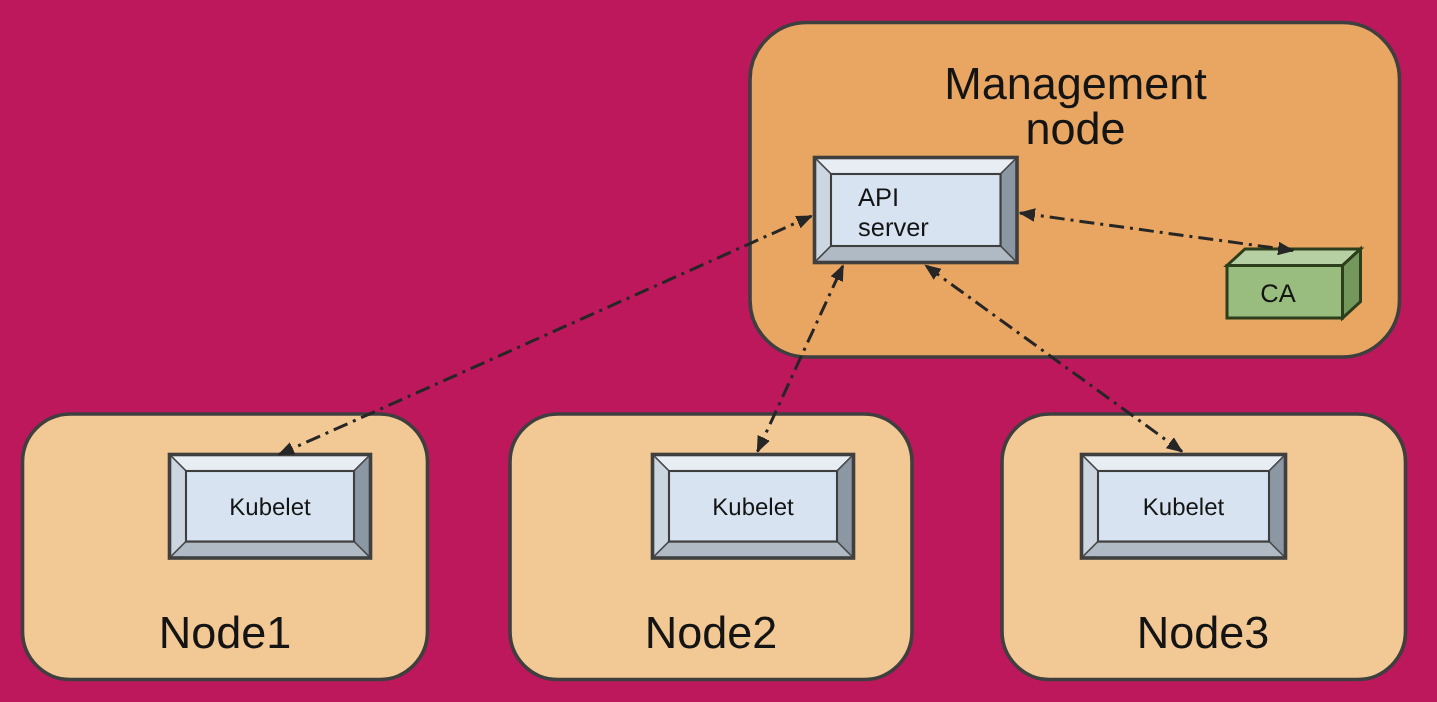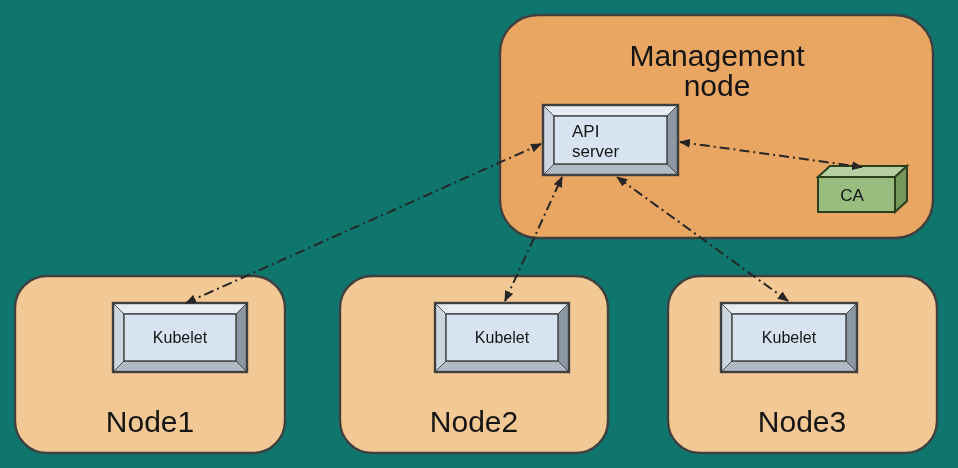--- a/index.html
+++ b/index.html
@@ -1,16 +1,16 @@
 <!DOCTYPE html>
 <html><head>
 <meta charset="utf-8">
 <style>
   html, body { margin: 0; padding: 0; background: #ffffff; }
-  .canvas { position: relative; width: 958px; height: 468px; background: #0f766e; overflow: hidden; }
+  .canvas { position: relative; width: 958px; height: 468px; background: #be185d; overflow: hidden; }
   svg { display: block; }
   text { font-family: "Liberation Sans", sans-serif; fill: #141414; }
   .title-text   { font-size: 30px; }
   .node-label   { font-size: 30px; }
   .box-text     { font-size: 17px; }
   .kubelet-text { font-size: 16px; }
   .ca-text      { font-size: 17px; }
   .outline  { fill: none; stroke: #3f3f3f; stroke-width: 2.4px; }
   .facet    { stroke: #4a4a4a; stroke-width: 1px; }
   .facet-top    { fill: #e7edf3; }

